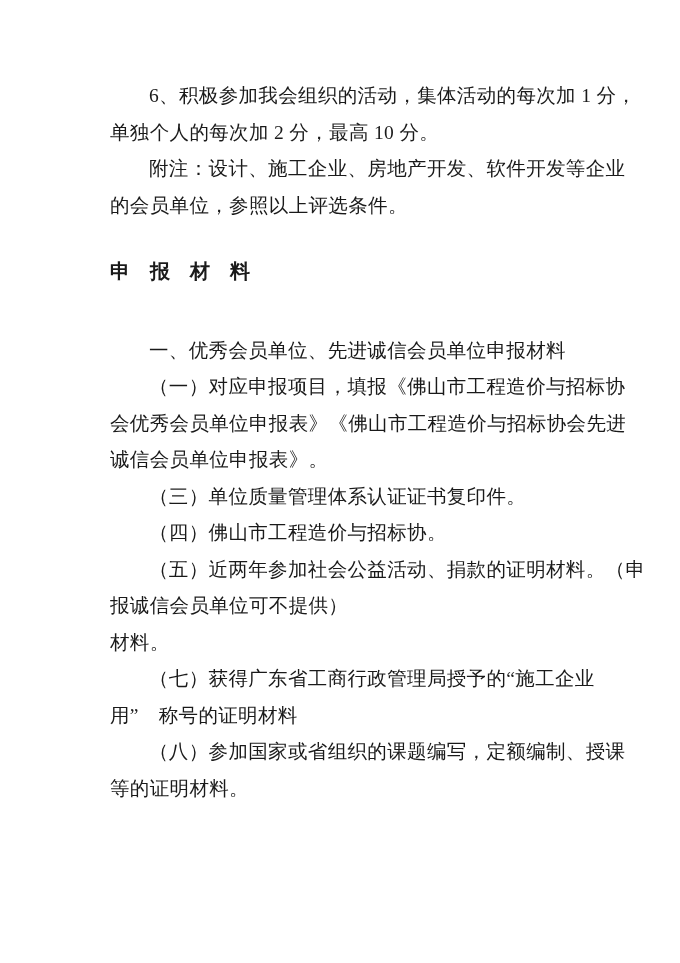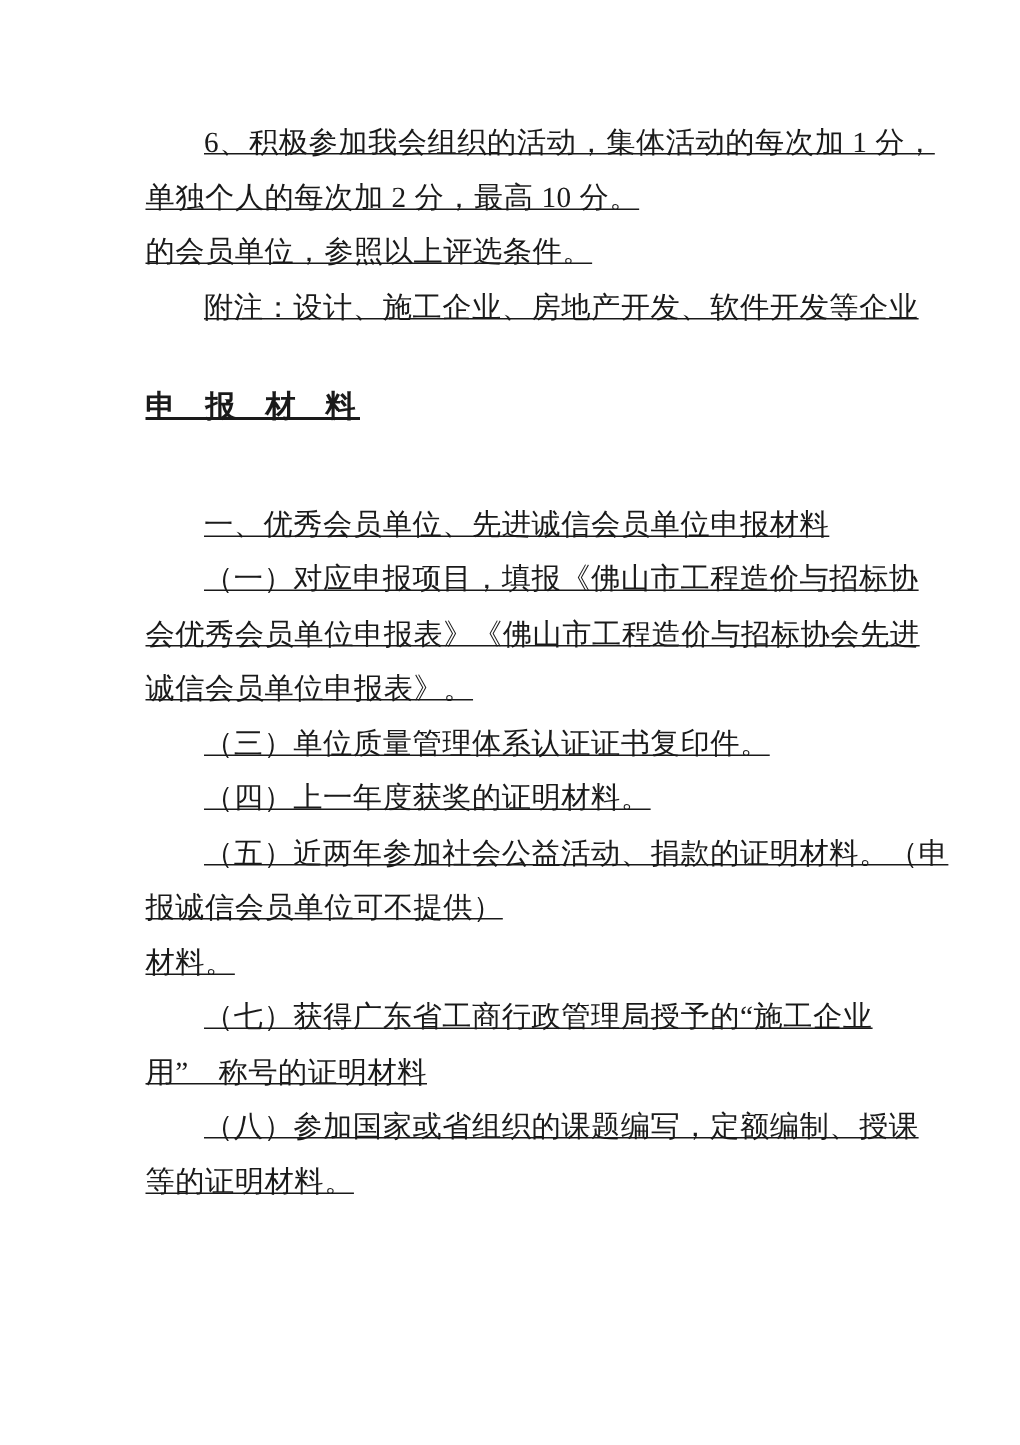--- a/index.html
+++ b/index.html
@@ -12,24 +12,23 @@
     width: 680px;
     height: 963px;
     margin: 0 auto;
     background: #ffffff;
     font-family: "Liberation Serif", "DejaVu Serif", serif;
     color: #1a1a1a;
     overflow: hidden;
   }
   .content {
     position: absolute;
-    left: 97px;
+    left: 110px;
     top: 78px;
     width: 516px;
-    text-decoration: underline;
   }
   .doc-line {
     font-size: 19.5px;
     line-height: 36.5px;
     letter-spacing: 0.35px;
     white-space: nowrap;
     text-align: left;
   }
   .doc-line.indent {
     text-indent: 2em;
@@ -46,29 +45,29 @@
     white-space: nowrap;
   }
 </style>
 </head>
 <body>
 
 <div class="page" style="background: rgb(255, 255, 255); color: rgb(26, 26, 26);">
   <div class="content" id="doc-content">
       <div class="doc-line indent">6、积极参加我会组织的活动，集体活动的每次加 1 分，</div>
       <div class="doc-line">单独个人的每次加 2 分，最高 10 分。</div>
+      <div class="doc-line indent">附注：设计、施工企业、房地产开发、软件开发等企业</div>
       <div class="doc-line">的会员单位，参照以上评选条件。</div>
-      <div class="doc-line indent">附注：设计、施工企业、房地产开发、软件开发等企业</div>
       <div class="doc-heading">申 报 材 料</div>
       <div class="doc-line indent">一、优秀会员单位、先进诚信会员单位申报材料</div>
       <div class="doc-line indent">（一）对应申报项目，填报《佛山市工程造价与招标协</div>
       <div class="doc-line">会优秀会员单位申报表》《佛山市工程造价与招标协会先进</div>
       <div class="doc-line">诚信会员单位申报表》。</div>
       <div class="doc-line indent">（三）单位质量管理体系认证证书复印件。</div>
-      <div class="doc-line indent">（四）上一年度获奖的证明材料。</div>
+      <div class="doc-line indent">（四）佛山市工程造价与招标协。</div>
       <div class="doc-line indent">（五）近两年参加社会公益活动、捐款的证明材料。（申</div>
       <div class="doc-line">报诚信会员单位可不提供）</div>
       <div class="doc-line">材料。</div>
       <div class="doc-line indent">（七）获得广东省工商行政管理局授予的“施工企业</div>
       <div class="doc-line">用”　称号的证明材料</div>
       <div class="doc-line indent">（八）参加国家或省组织的课题编写，定额编制、授课</div>
       <div class="doc-line">等的证明材料。</div>
     </div>
 </div>
 

